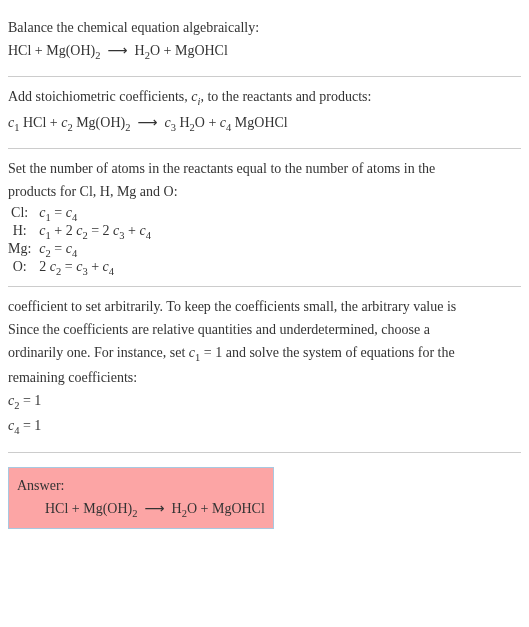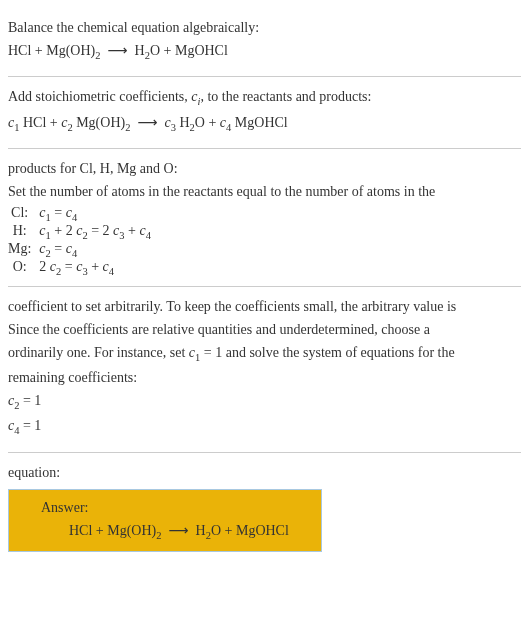--- a/index.html
+++ b/index.html
@@ -48,22 +48,22 @@
       text-align: center;
       padding-right: 8px;
       white-space: nowrap;
     }
     .eq-value {
       display: table-cell;
       white-space: nowrap;
     }
     .answer-box {
       border: 1px solid #a8c8e0;
-      background: #eab308;
-      padding: 10px 32px;
+      background: #fca5a5;
+      padding: 10px 8px;
       display: inline-block;
       margin-top: 4px;
     }
     .answer-label {
       margin-bottom: 6px;
     }
     .answer-eq {
       padding-left: 28px;
     }
   </style>
@@ -80,22 +80,22 @@
 <div class="section">
   <div class="text-line">
     <span>Add stoichiometric coefficients, </span><span class="math"><i>c<sub class="sub-i">i</sub></i></span><span>, to the reactants and products:</span>
   </div>
   <div class="text-line math"><i>c</i><sub>1</sub> HCl + <i>c</i><sub>2</sub> Mg(OH)<sub>2</sub>&nbsp;&nbsp;⟶&nbsp;&nbsp;<i>c</i><sub>3</sub> H<sub>2</sub>O + <i>c</i><sub>4</sub> MgOHCl</div>
 </div>
 
 <div class="divider"></div>
 
 <div class="section">
+  <div class="text-line">Set the number of atoms in the reactants equal to the number of atoms in the</div>
   <div class="text-line">products for Cl, H, Mg and O:</div>
-  <div class="text-line">Set the number of atoms in the reactants equal to the number of atoms in the</div>
   <div class="eq-table">
     <div class="eq-row">
       <div class="eq-label">Cl:</div>
       <div class="eq-value math"><i>c</i><sub>1</sub> = <i>c</i><sub>4</sub></div>
     </div>
     <div class="eq-row">
       <div class="eq-label">H:</div>
       <div class="eq-value math"><i>c</i><sub>1</sub> + 2 <i>c</i><sub>2</sub> = 2 <i>c</i><sub>3</sub> + <i>c</i><sub>4</sub></div>
     </div>
     <div class="eq-row">
@@ -116,18 +116,17 @@
   <div class="text-line">Since the coefficients are relative quantities and underdetermined, choose a</div>
   <div class="text-line">ordinarily one. For instance, set <i>c</i><sub>1</sub> = 1 and solve the system of equations for the</div>
   <div class="text-line">remaining coefficients:</div>
   <div class="text-line math"><i>c</i><sub>2</sub> = 1</div>
   <div class="text-line math"><i>c</i><sub>4</sub> = 1</div>
 </div>
 
 <div class="divider"></div>
 
 <div class="section">
-  <div class="text-line">equation:</div>
   <div class="answer-box">
     <div class="answer-label">Answer:</div>
     <div class="answer-eq math">HCl + Mg(OH)<sub>2</sub>&nbsp;&nbsp;⟶&nbsp;&nbsp;H<sub>2</sub>O + MgOHCl</div>
   </div>
 </div>
 
 </body></html>

